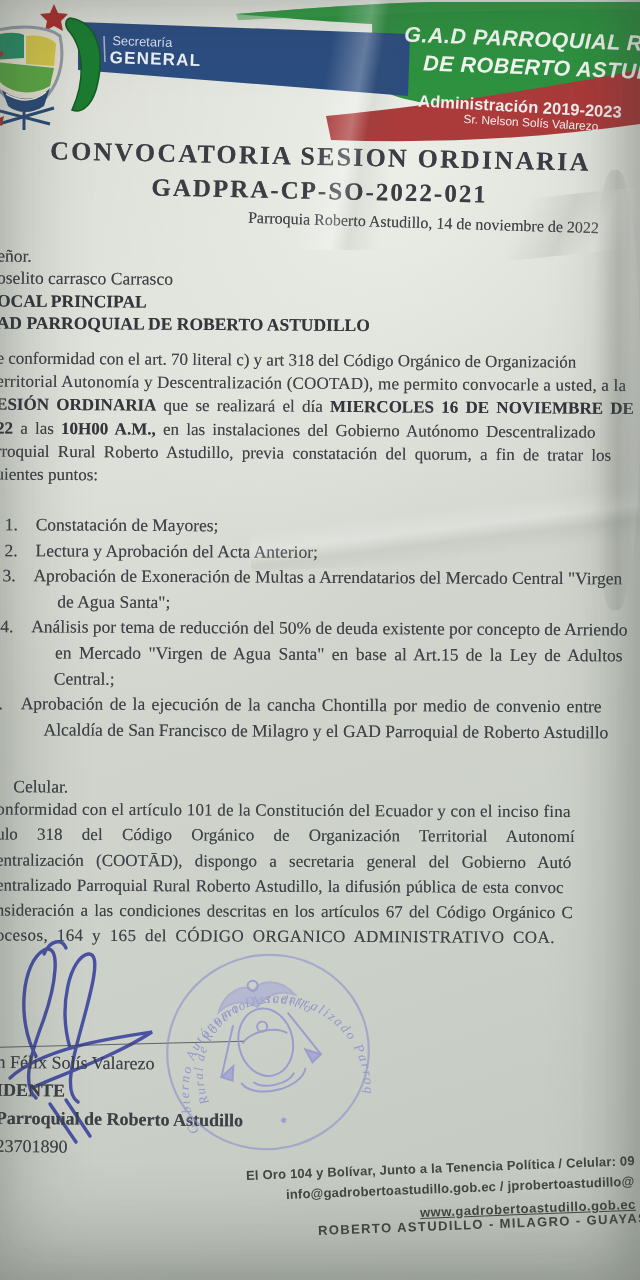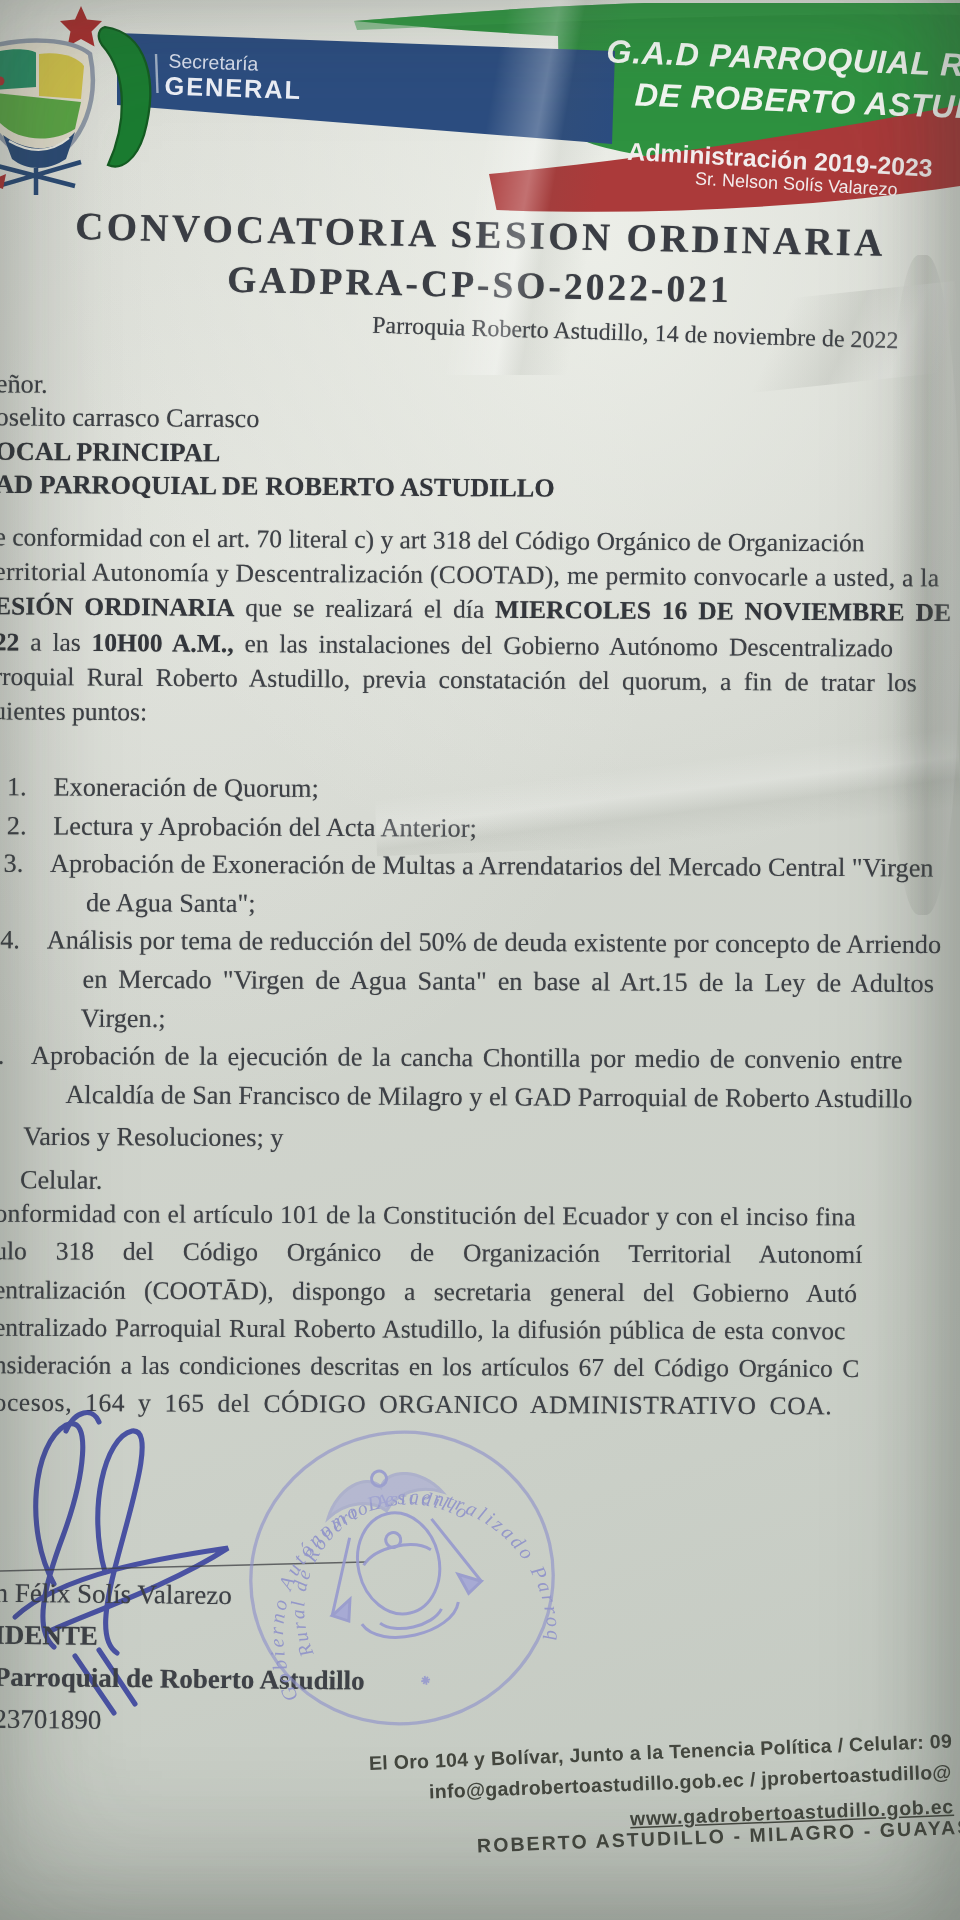--- a/index.html
+++ b/index.html
@@ -140,30 +140,30 @@
   <div class="abs soft" id="para1">
       <div class="ln"><span>e conformidad con el art. 70 literal c) y art 318 del Código Orgánico de Organización</span></div>
       <div class="ln"><span>erritorial Autonomía y Descentralización (COOTAD), me permito convocarle a usted, a la</span></div>
       <div class="ln"><b>ESIÓN ORDINARIA</b><span> que se realizará el día </span><b>MIERCOLES 16 DE NOVIEMBRE DE</b></div>
       <div class="ln"><b>22</b><span> a las </span><b>10H00 A.M.,</b><span> en las instalaciones del Gobierno Autónomo Descentralizado</span></div>
       <div class="ln"><span>rroquial Rural Roberto Astudillo, previa constatación del quorum, a fin de tratar los</span></div>
       <div class="ln"><span>uientes puntos:</span></div>
     </div>
 
   <div class="abs soft" id="agenda">
-      <div class="ln"><span class="num">1.</span><span>Exoneración de Quorum;</span></div>
+      <div class="ln"><span class="num">1.</span><span>Constatación de Mayores;</span></div>
       <div class="ln"><span class="num">2.</span><span>Lectura y Aprobación del Acta Anterior;</span></div>
       <div class="ln"><span class="num">3.</span><span>Aprobación de Exoneración de Multas a Arrendatarios del Mercado Central "Virgen</span></div>
       <div class="ln cont"><span>de Agua Santa";</span></div>
       <div class="ln"><span class="num">4.</span><span>Análisis por tema de reducción del 50% de deuda existente por concepto de Arriendo</span></div>
       <div class="ln cont"><span>en Mercado "Virgen de Agua Santa" en base al Art.15 de la Ley de Adultos</span></div>
-      <div class="ln cont"><span>Virgen.;</span></div>
+      <div class="ln cont"><span>Central.;</span></div>
       <div class="ln"><span class="num">5.</span><span>Aprobación de la ejecución de la cancha Chontilla por medio de convenio entre</span></div>
       <div class="ln cont"><span>Alcaldía de San Francisco de Milagro y el GAD Parroquial de Roberto Astudillo</span></div>
-      <div class="ln"><span class="num">.</span><span>Varios y Resoluciones; y</span></div>
+      <div class="ln"><span class="num">.</span></div>
       <div class="ln"><span class="num">.</span><span>Celular.</span></div>
     </div>
 
   <div class="abs soft" id="para2">
       <div class="ln"><span>onformidad con el artículo 101 de la Constitución del Ecuador y con el inciso fina</span></div>
       <div class="ln"><span>ulo 318 del Código Orgánico de Organización Territorial Autonomí</span></div>
       <div class="ln"><span>entralización (COOTĀD), dispongo a secretaria general del Gobierno Autó</span></div>
       <div class="ln"><span>entralizado Parroquial Rural Roberto Astudillo, la difusión pública de esta convoc</span></div>
       <div class="ln"><span>nsideración a las condiciones descritas en los artículos 67 del Código Orgánico C</span></div>
       <div class="ln"><span>ocesos, 164 y 165 del CÓDIGO ORGANICO ADMINISTRATIVO COA.</span></div>

